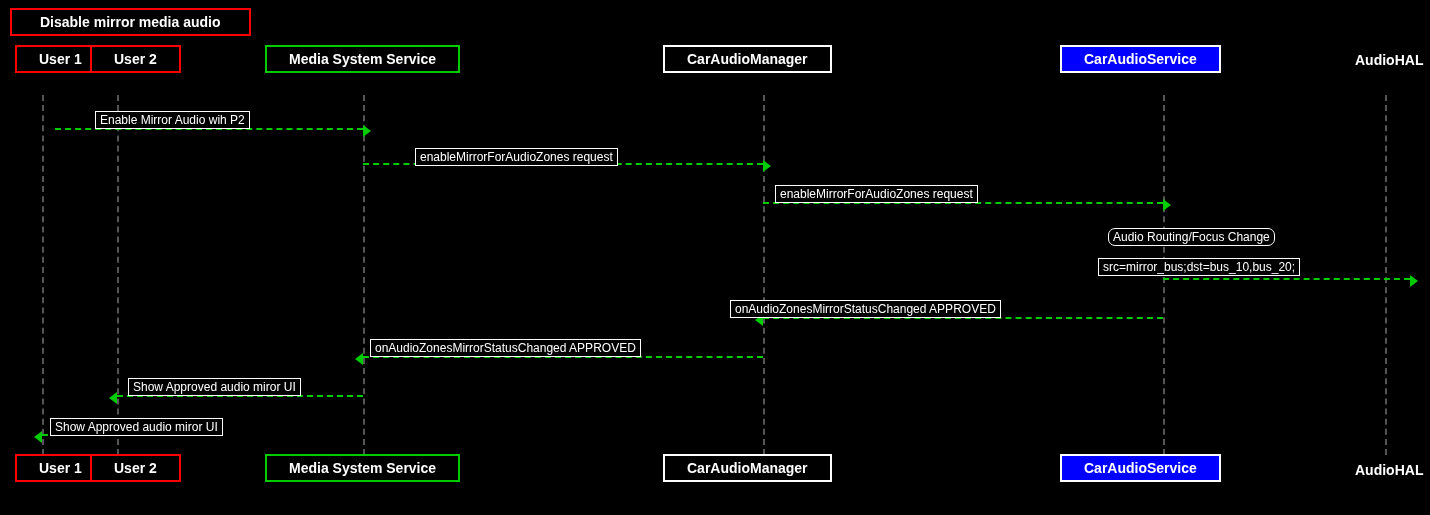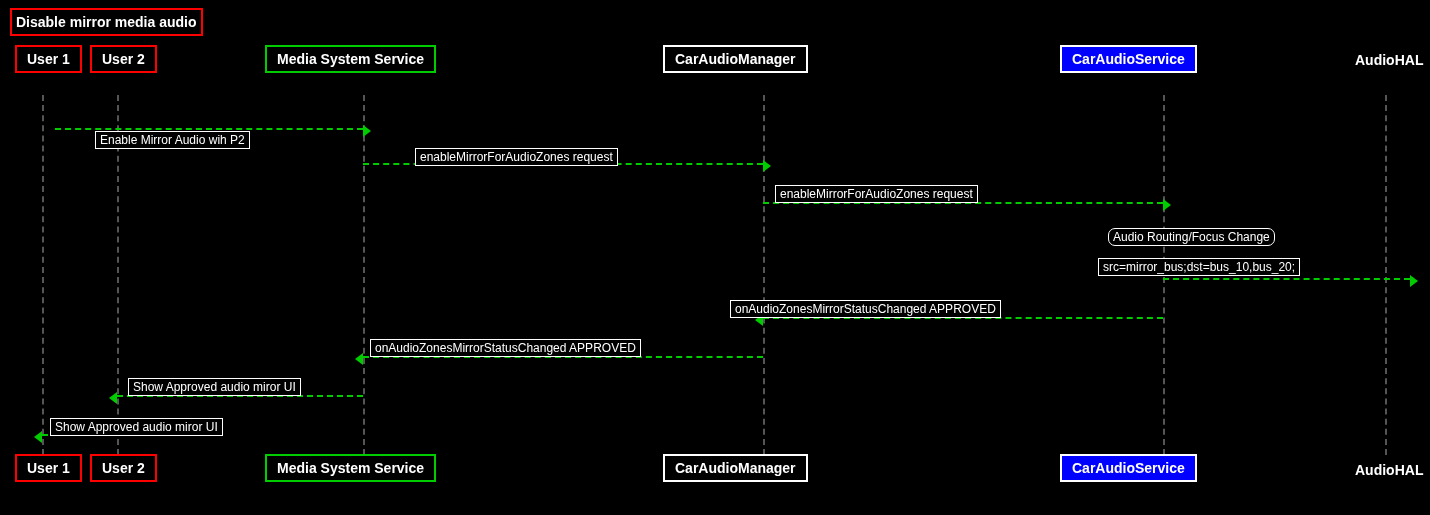--- a/index.html
+++ b/index.html
@@ -9,39 +9,39 @@
       height: 515px;
       overflow: hidden;
       position: relative;
       font-family: Arial, sans-serif;
       font-size: 13px;
       color: #fff;
     }
     .actor-box {
       position: absolute;
       border: 2px solid;
-      padding: 4px 10px;
+      padding: 4px 22px;
       white-space: nowrap;
       font-size: 14px;
       font-weight: bold;
       display: flex;
       align-items: center;
       justify-content: center;
     }
     .actor-label {
       position: absolute;
       white-space: nowrap;
       font-size: 14px;
       font-weight: bold;
       color: #fff;
     }
     .title-box {
       position: absolute;
       border: 2px solid red;
-      padding: 4px 4px;
+      padding: 4px 28px;
       font-size: 14px;
       font-weight: bold;
       color: #fff;
       background: #000;
     }
     .arrow-label {
       position: absolute;
       color: #fff;
       font-size: 12px;
       white-space: nowrap;
@@ -90,21 +90,21 @@
 <div class="lifeline" style="left:42px; top:95px; height:360px;"></div>
 <div class="lifeline" style="left:117px; top:95px; height:360px;"></div>
 <div class="lifeline" style="left:363px; top:95px; height:360px;"></div>
 <div class="lifeline" style="left:763px; top:95px; height:360px;"></div>
 <div class="lifeline" style="left:1163px; top:95px; height:360px;"></div>
 <div class="lifeline" style="left:1385px; top:95px; height:360px;"></div>
 
 <div style="position:absolute; left:55px; top:128px; width:308px; height:2px; border-top:2px dashed #00cc00;">
   <div style="position:absolute; right:-8px; top:-5px; border-top:6px solid transparent; border-bottom:6px solid transparent; border-left:8px solid #00cc00;"></div>
 </div>
-<div class="arrow-label" style="left:95px; top:111px;margin-top:20px;">
+<div class="arrow-label" style="left:95px; top:111px;">
   <span>Enable Mirror Audio wih P2</span>
 </div>
 
 <div style="position:absolute; left:363px; top:163px; width:400px; height:2px; border-top:2px dashed #00cc00;">
   <div style="position:absolute; right:-8px; top:-5px; border-top:6px solid transparent; border-bottom:6px solid transparent; border-left:8px solid #00cc00;"></div>
 </div>
 <div class="arrow-label" style="left:415px; top:148px;">
   <span>enableMirrorForAudioZones request</span>
 </div>
 

